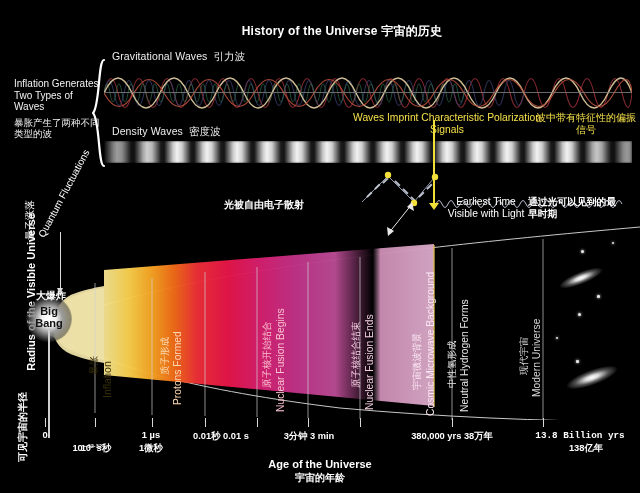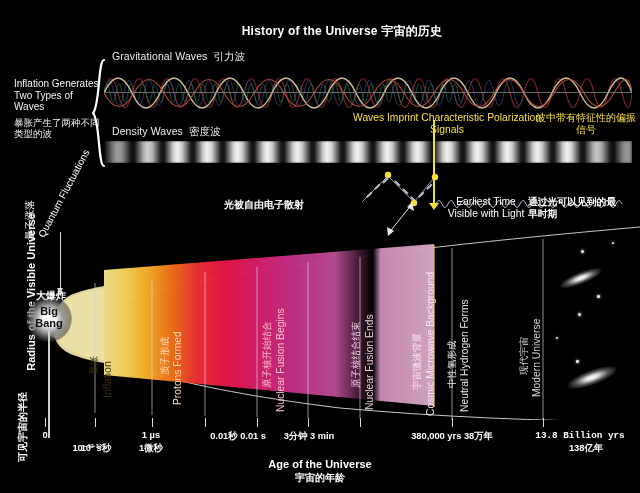--- a/index.html
+++ b/index.html
@@ -311,21 +311,21 @@
   </div>
 
   <div class="tl" style="left:36px;width:18px;">0</div>
 
   <div class="tl" style="left:61px;width:52px;margin-top:12px;">10⁻³² s</div>
   <div class="tl2" style="left:70px;width:52px;">10⁻³²秒</div>
 
   <div class="tl" style="left:128px;width:46px;">1 µs</div>
   <div class="tl2" style="left:128px;width:46px;">1微秒</div>
 
-  <div class="tl" style="left:176px;width:90px;text-align:right;">0.01秒 0.01 s</div>
+  <div class="tl" style="left:176px;width:90px;">0.01秒 0.01 s</div>
 
   <div class="tl" style="left:272px;width:74px;">3分钟 3 min</div>
 
   <div class="tl" style="left:378px;width:148px;">380,000 yrs 38万年</div>
 
   <div class="tl" style="left:528px;width:104px;font-family:Liberation Mono, monospace;">13.8 Billion yrs</div>
   <div class="tl2" style="left:540px;width:92px;">138亿年</div>
 
 </div>
 

